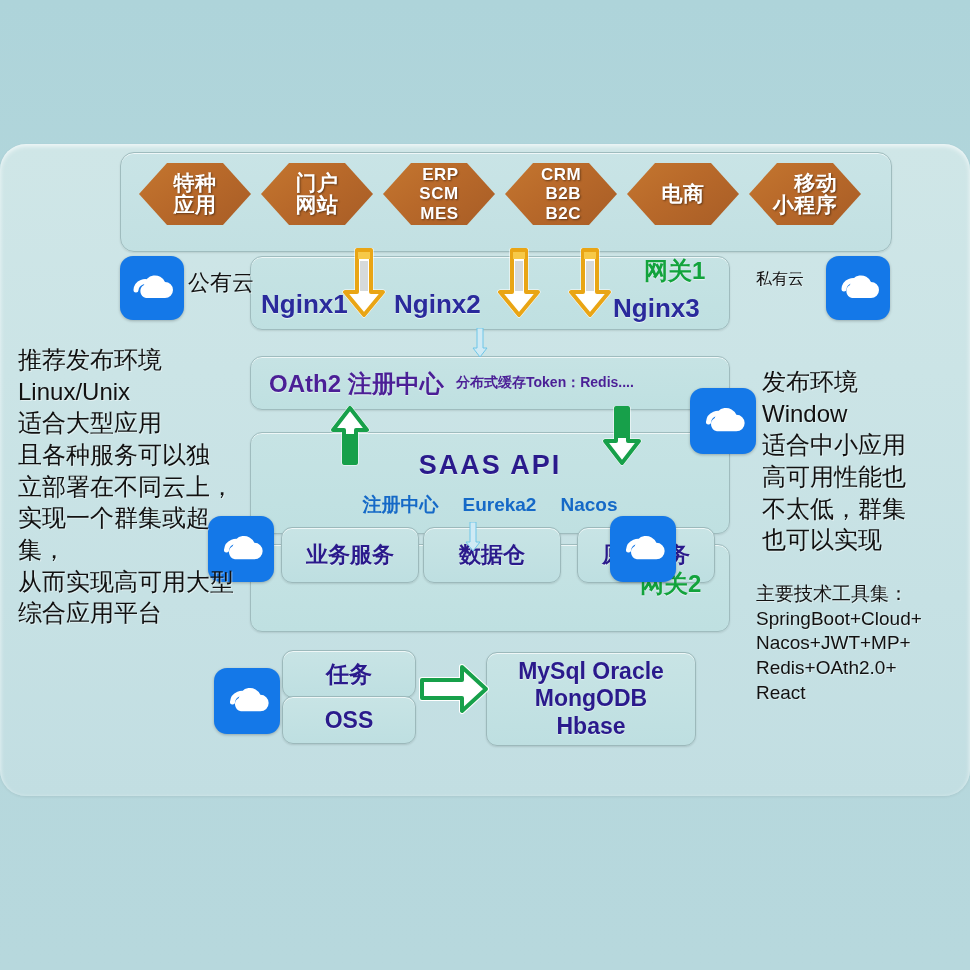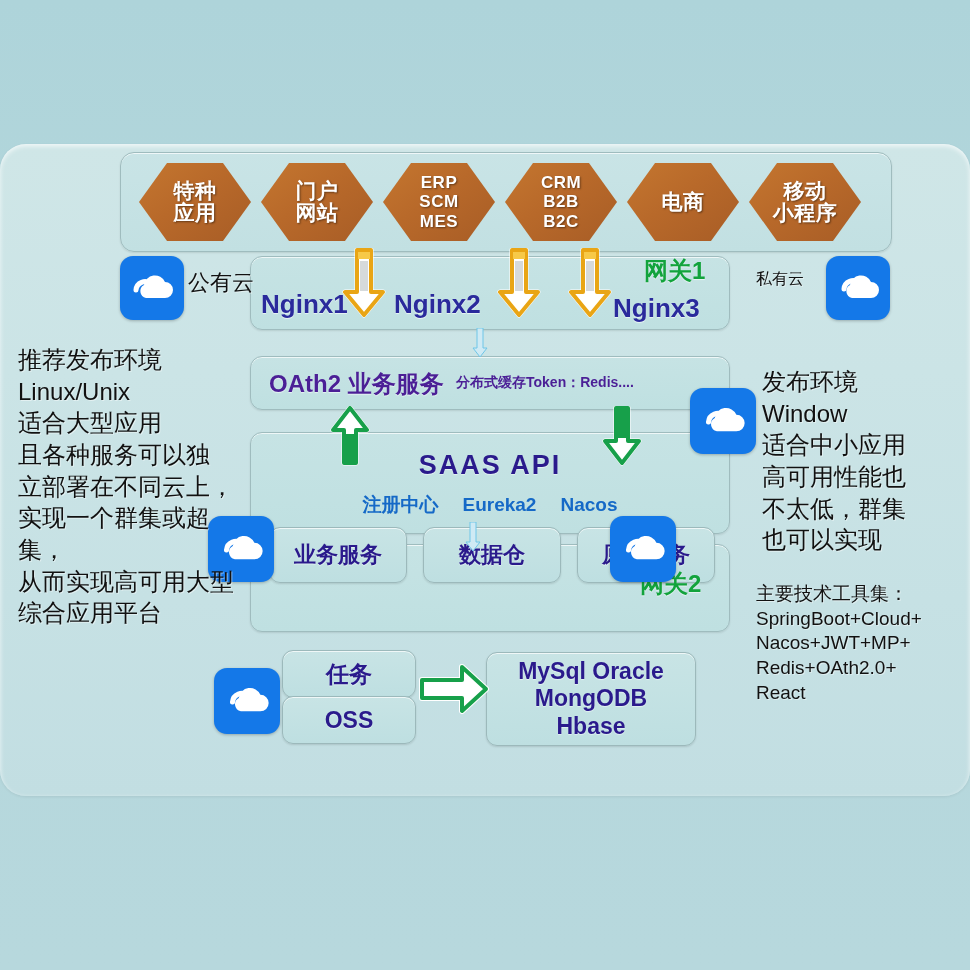--- a/index.html
+++ b/index.html
@@ -27,25 +27,25 @@
     box-shadow:0 1px 2px rgba(0,0,0,.10),0 1px 0 rgba(255,255,255,.7) inset;
   }
 
   
   .hex-strip{
     left:120px;top:8px;width:770px;height:98px;
     background:linear-gradient(180deg,#c9e4e6 0%,#c2e0e2 100%);
     border-radius:14px;
   }
   .hex{
-    position:absolute;top:10px;width:112px;height:78px;
+    position:absolute;top:10px;width:112px;height:62px;
     -webkit-clip-path:polygon(25% 0,75% 0,100% 50%,75% 100%,25% 100%,0 50%);
     clip-path:polygon(25% 0,75% 0,100% 50%,75% 100%,25% 100%,0 50%);
     background:linear-gradient(145deg,#c4762f 0%,#b8692a 45%,#a85d26 100%);
-    display:flex;align-items:center;justify-content:center;text-align:center;
+    display:flex;align-items:center;justify-content:center;text-align:right;
   }
   .hex span{
     color:#fff;font-weight:bold;line-height:1.06;
     text-shadow:1px 1px 2px rgba(0,0,0,.45);
     font-size:21px;letter-spacing:.5px;
   }
   .hex.small span{font-size:17px;line-height:1.12;}
 
   
   .gw-panel{left:250px;top:112px;width:478px;height:72px;}
@@ -140,33 +140,33 @@
     </div>
 
     <div class="panel gw-panel">
       <div class="nginx" style="left:10px;top:32px">Nginx1</div>
       <div class="nginx" style="left:143px;top:32px">Nginx2</div>
       <div class="nginx" style="left:362px;top:36px">Nginx3</div>
       <div class="gw-label" style="left:393px;top:-2px">网关1</div>
     </div>
 
     <div class="panel oauth-panel">
-      <div class="oauth-title">OAth2 业务服务</div>
+      <div class="oauth-title">OAth2 注册中心</div>
       <div class="oauth-sub">分布式缓存Token：Redis....</div>
     </div>
 
     <div class="panel saas-panel">
       <div class="saas-title">SAAS   API</div>
       <div class="saas-sub">
         <b>注册中心</b><b>Eureka2</b><b>Nacos</b>
       </div>
     </div>
 
     <div class="panel svc-panel">
-      <div class="svc-box" style="left:18px;width:136px">
+      <div class="svc-box" style="left:30px;width:136px">
           <span>业务服务</span>
         </div>
       <div class="svc-box" style="left:172px;width:136px">
           <span>数据仓</span>
         </div>
       <div class="svc-box" style="left:326px;width:136px">
           <span>原子服务</span>
         </div>
     </div>
 

